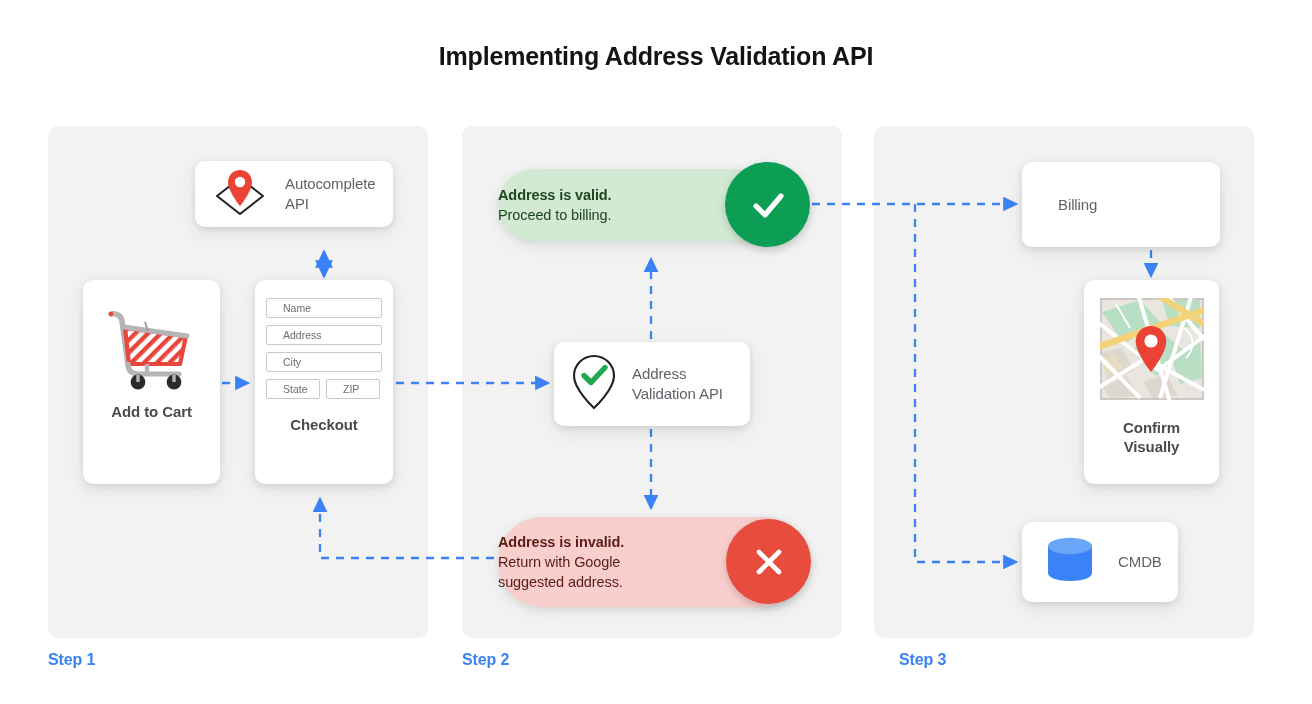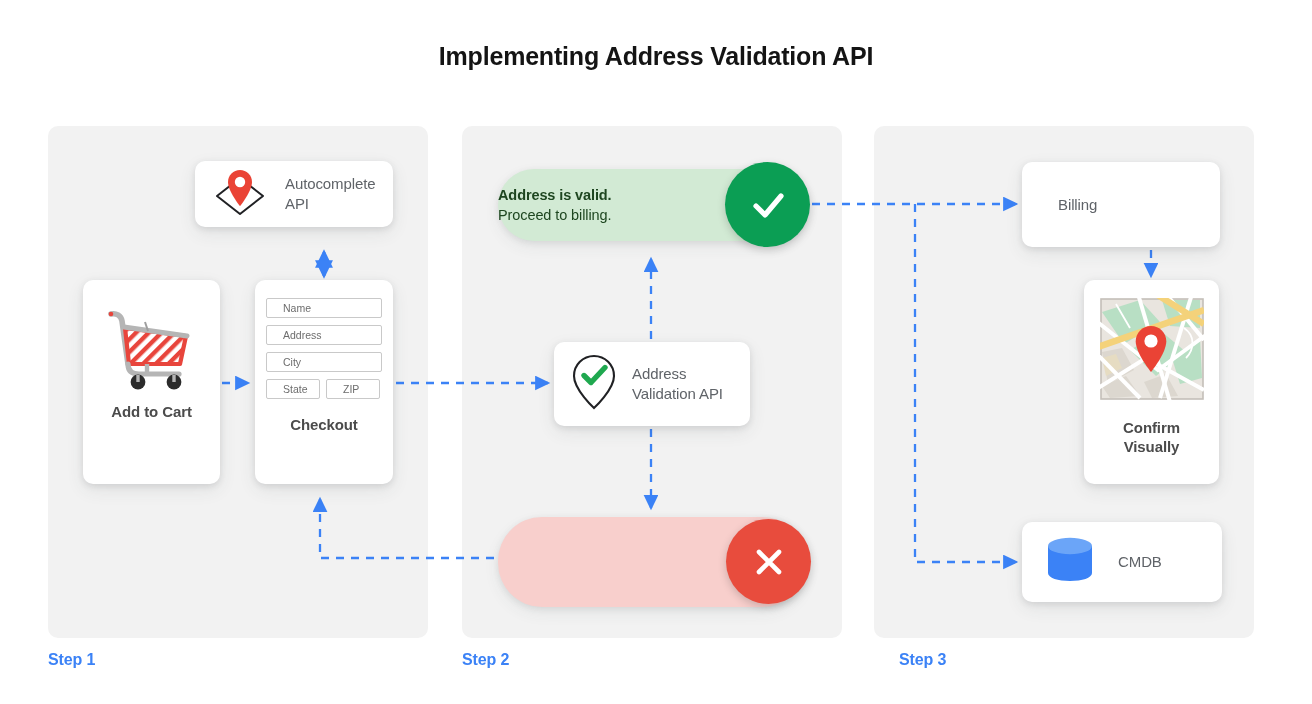--- a/index.html
+++ b/index.html
@@ -88,21 +88,21 @@
   
   #card-billing{left:1022px;top:150px;width:198px;height:85px;padding:0 0 0 18px;box-sizing:border-box;}
   #card-billing .card-label{margin-left:18px;}
 
   
   #card-confirm{left:1084px;top:268px;width:135px;height:204px;}
   #card-confirm .icon-wrap{margin-top:18px;}
   #card-confirm .card-caption{margin-top:14px;}
 
   
-  #card-cmdb{left:1022px;top:510px;width:200px;height:80px;padding:0 0 0 22px;box-sizing:border-box;}
+  #card-cmdb{left:1022px;top:510px;width:156px;height:80px;padding:0 0 0 22px;box-sizing:border-box;}
   #card-cmdb .card-label{margin-left:22px;}
 
   
   .pill{
     position:absolute;border-radius:44px;display:flex;align-items:center;
     box-shadow:0 2px 6px rgba(60,64,67,.10),0 6px 16px rgba(60,64,67,.07);
   }
   #pill-valid{left:498px;top:157px;width:308px;height:72px;background:#d2ead4;}
   #pill-invalid{left:498px;top:505px;width:308px;height:90px;background:#f8cfcc;}
   .pill-text{
@@ -266,20 +266,25 @@
         <path d="M14,23.5 L21,30.5 L35,15.5" fill="none" stroke="#1fa84f" stroke-width="5.4" stroke-linecap="round" stroke-linejoin="round"></path>
       </svg>
     </span>
     <div class="card-label">
       <div>Address</div>
       <div>Validation API</div>
     </div>
   </div>
 
   <div class="pill" id="pill-invalid">
+    <div class="pill-text">
+      <span class="pill-strong">Address is invalid.</span>
+      <span>Return with Google</span><br>
+      <span>suggested address.</span>
+    </div>
     <div class="badge" id="badge-invalid">
       <svg width="42" height="42" viewBox="0 0 42 42">
         <path d="M11,11 L31,31 M31,11 L11,31" fill="none" stroke="#ffffff" stroke-width="4.6" stroke-linecap="round"></path>
       </svg>
     </div>
   </div>
 
 
   <div class="card card-horiz" id="card-billing">
     <div class="card-label">Billing</div>

